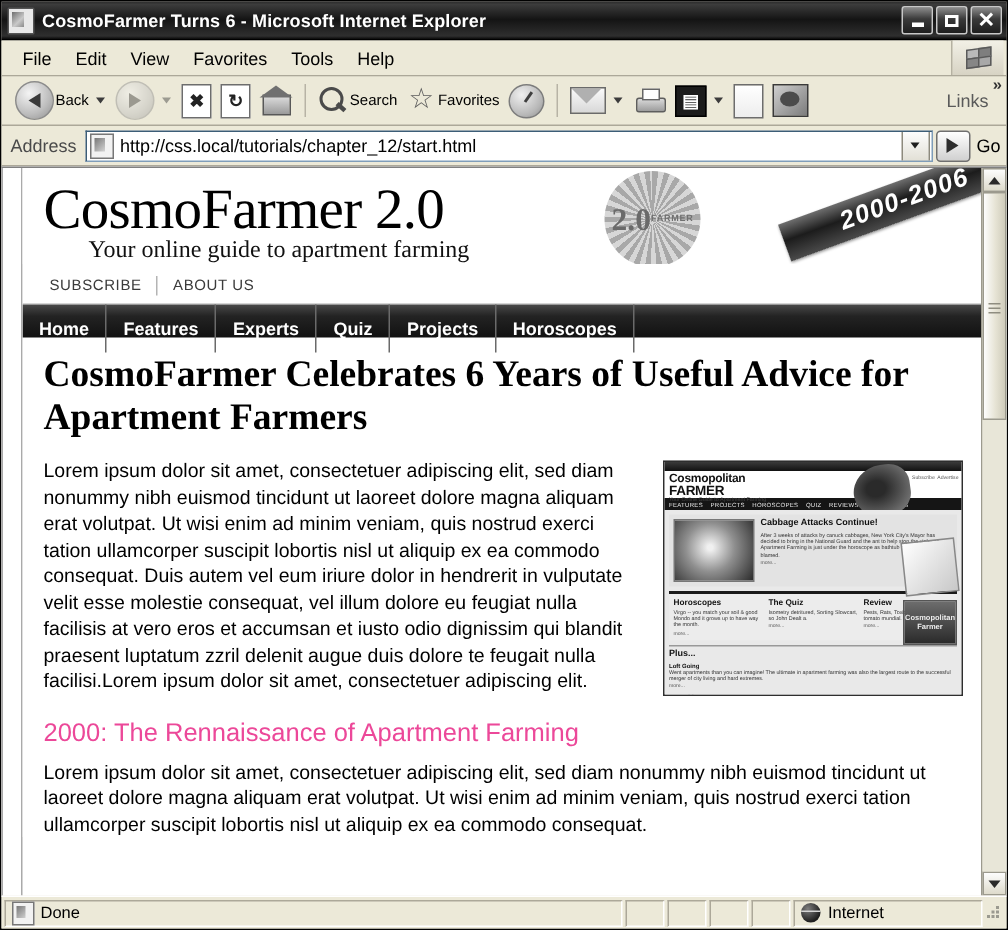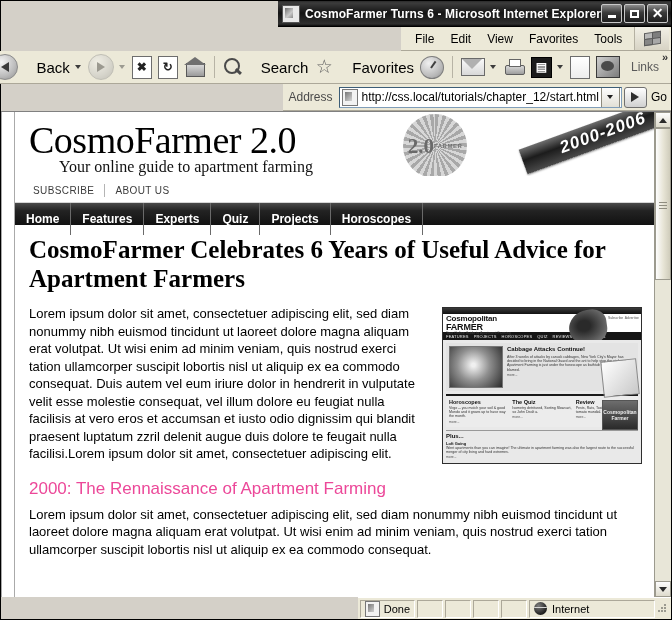--- a/index.html
+++ b/index.html
@@ -5,21 +5,21 @@
   html,body{margin:0;padding:0;}
   body{
     width:672px;height:620px;overflow:hidden;
     font-family:"Liberation Sans", sans-serif;
     background:#d4d0c8;
     -webkit-font-smoothing:none;
   }
   .window{
     width:672px;height:620px;box-sizing:border-box;
     border:1px solid #000;background:#d4d0c8;
-    display:flex;flex-direction:column;position:relative;align-items:flex-end;
+    display:flex;flex-direction:column;position:relative;
   }
 
   
   .titlebar{
     height:26px;flex:0 0 26px;box-sizing:border-box;
     background:linear-gradient(to bottom,#2b2b2b 0%,#3c3c3c 8%,#141414 48%,#2f2f2f 92%,#0a0a0a 100%);
     display:flex;align-items:center;padding:0 3px 0 4px;color:#fff;
     border-bottom:1px solid #000;
   }
   .title-icon{
@@ -66,21 +66,21 @@
   .flag i:nth-child(3){left:0;top:6px;background:#868686;}
   .flag i:nth-child(4){left:8px;top:6px;background:#a8a8a8;}
 
   
   .toolbar{
     height:33px;flex:0 0 33px;box-sizing:border-box;
     background:#ece9d8;border-bottom:1px solid #aca899;
     display:flex;align-items:center;padding-left:6px;position:relative;
   }
   .tb-item{display:flex;align-items:center;height:28px;padding:0 3px;white-space:nowrap;}
-  .tb-label{font-size:15px;color:#000;margin-left:18px;}
+  .tb-label{font-size:10px;color:#000;margin-left:1px;}
   .tb-sep{width:1px;height:22px;background:#b7b3a5;margin:0 5px;flex:0 0 1px;}
   .caret{
     width:0;height:0;border-left:3px solid transparent;border-right:3px solid transparent;
     border-top:4px solid #3c3c3c;margin-left:5px;margin-right:1px;
   }
   .links-area{
     margin-left:auto;display:flex;align-items:center;height:100%;
     padding-right:4px;position:relative;
   }
   .links-label{font-size:12px;color:#5a5a5a;padding:0 8px;}

